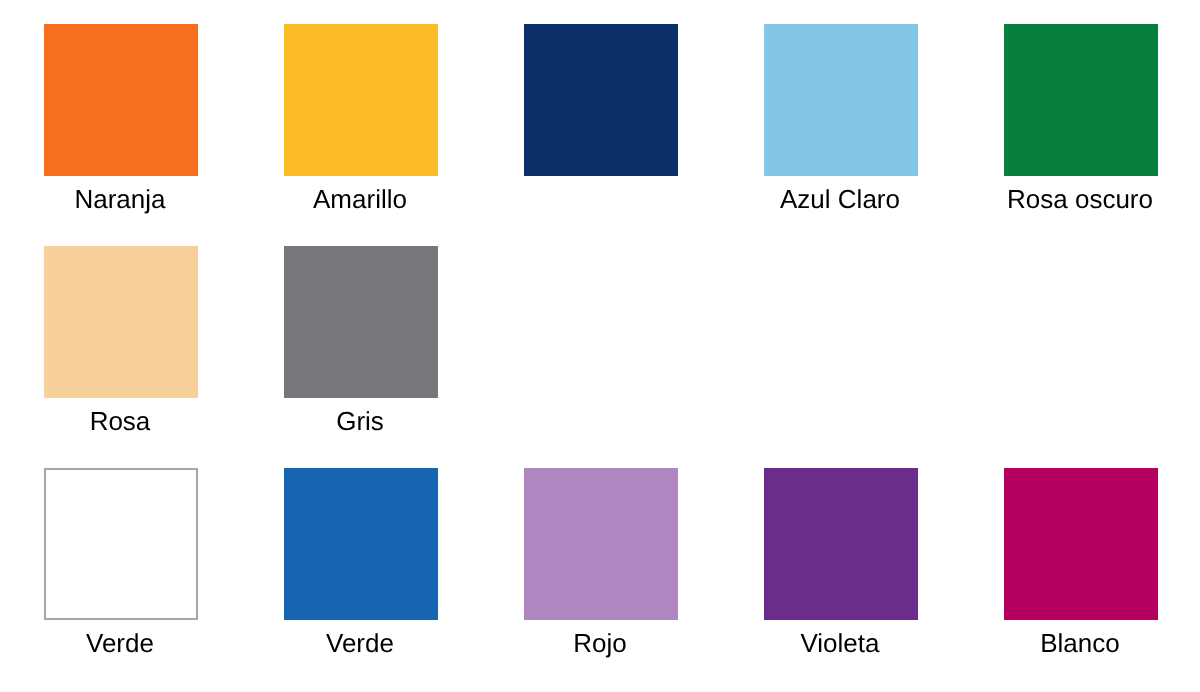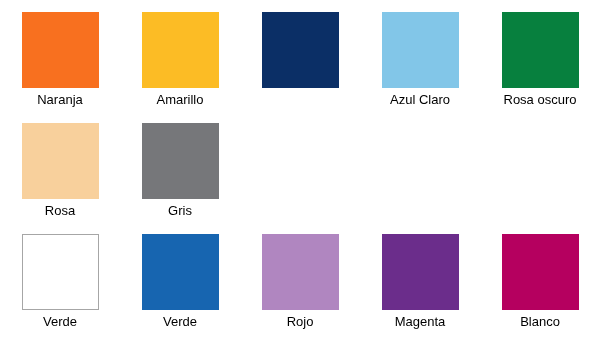--- a/index.html
+++ b/index.html
@@ -100,21 +100,21 @@
     <div class="swatch-cell">
       <div class="swatch-chip" style="background-color: rgb(23, 101, 176);"></div>
       <div class="swatch-label">Verde</div>
     </div>
     <div class="swatch-cell">
       <div class="swatch-chip" style="background-color: rgb(176, 134, 192);"></div>
       <div class="swatch-label">Rojo</div>
     </div>
     <div class="swatch-cell">
       <div class="swatch-chip" style="background-color: rgb(107, 45, 139);"></div>
-      <div class="swatch-label">Magenta</div>
+      <div class="swatch-label">Violeta</div>
     </div>
     <div class="swatch-cell">
       <div class="swatch-chip" style="background-color: rgb(181, 0, 95);"></div>
       <div class="swatch-label">Blanco</div>
     </div>
   </div>
 
 </div>
 
 </body></html>

